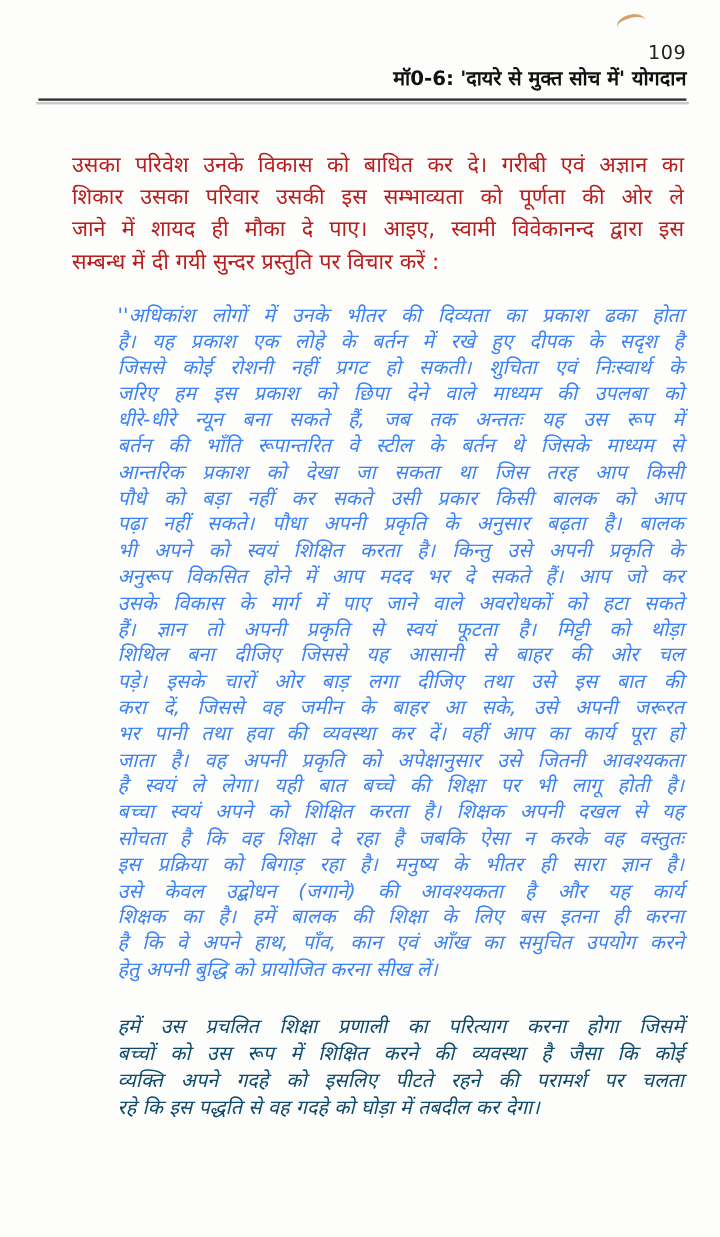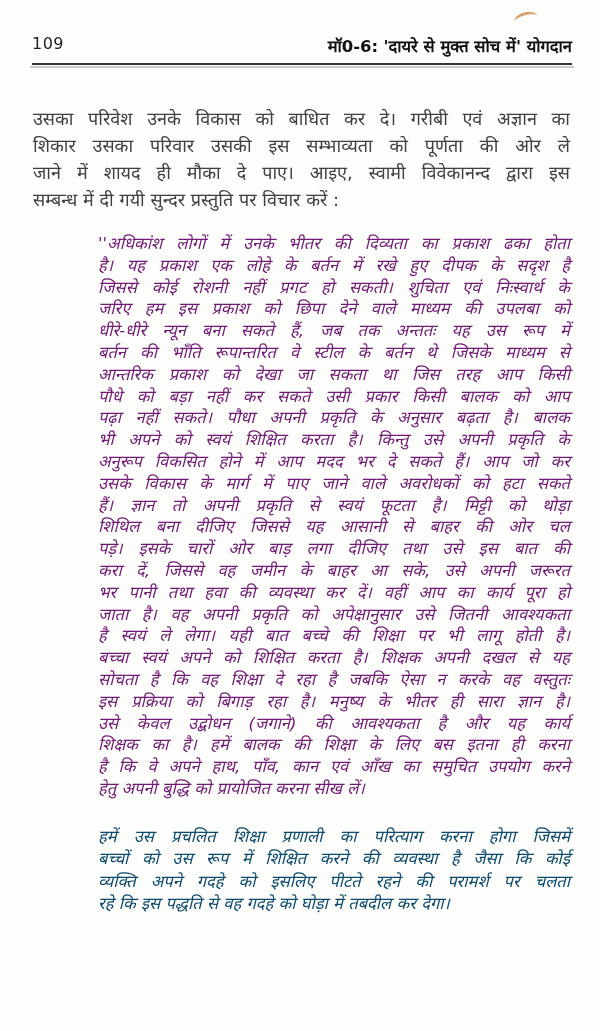--- a/index.html
+++ b/index.html
@@ -10,24 +10,25 @@
     background: #fdfdfb;
     overflow: hidden;
     font-family: "DejaVu Sans", "Liberation Sans", sans-serif;
     color: #1e1e1e;
     box-sizing: border-box;
   }
   .header {
     margin: 34px 28px 0 32px;
     display: flex;
     justify-content: space-between;
-    align-items: flex-start;
+    align-items: flex-end;
     padding-bottom: 6px;
     border-bottom: 2px solid #343434;
     position: relative;
+    flex-direction: column;
   }
   .header::after {
     content: "";
     position: absolute;
     left: -2px; right: -2px; bottom: -5px;
     height: 2px;
     background: #6a6a6a;
     opacity: .35;
   }
   .page-number {
@@ -50,31 +51,31 @@
     border-radius: 50%;
     transform: rotate(-14deg);
     opacity: .85;
   }
   .textblock .line {
     text-align: justify;
     text-align-last: justify;
   }
   .textblock .line:last-child { text-align-last: left; }
   .intro {
-    margin: 40px 30px 0 33px;
+    margin: 40px 30px 0 60px;
     font-size: 18px;
     line-height: 27px;
-    color: #404040;
+    color: #b91c1c;
   }
   .quote {
     margin: 20px 30px 0 98px;
     font-size: 16.5px;
     line-height: 21.8px;
     font-style: italic;
-    color: #701a75;
+    color: #3b82f6;
   }
   .closing {
     margin: 26px 30px 0 98px;
     font-size: 16.5px;
     line-height: 22.4px;
     font-style: italic;
     color: #0c4a6e;
   }
 </style>
 </head>

